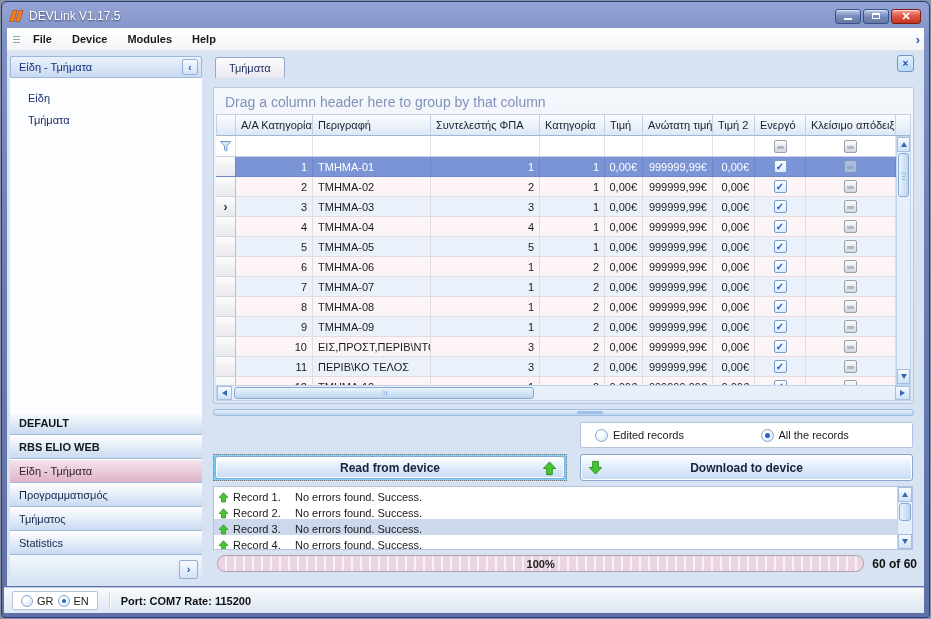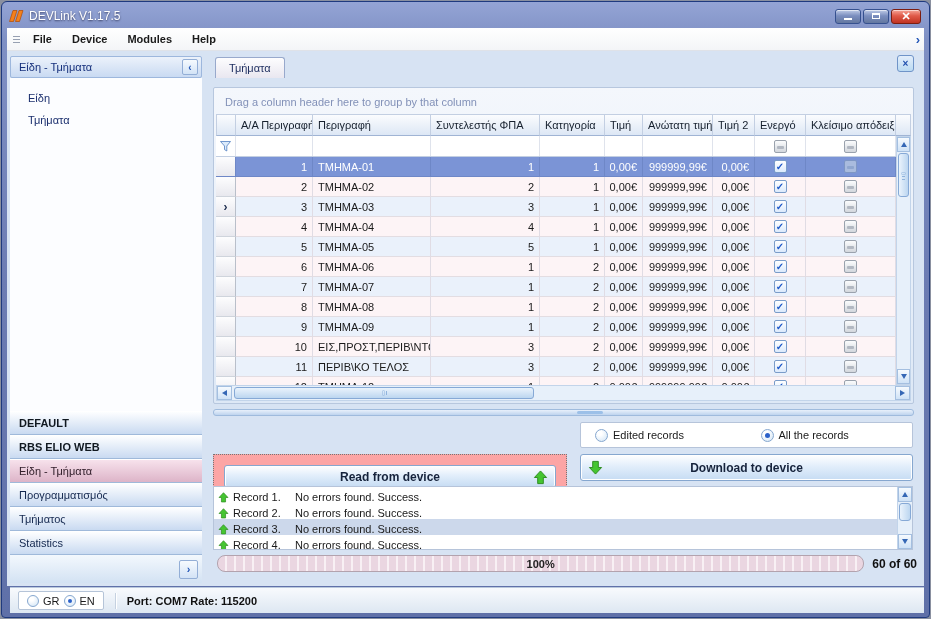--- a/index.html
+++ b/index.html
@@ -62,21 +62,21 @@
   .tab { height:21px; padding:0 13px; background:linear-gradient(#fdfdfe,#e9e7f0); border:1px solid #98a9cc;
     border-bottom:none; border-radius:3px 3px 0 0; color:#1d2d5e; display:flex; align-items:center;
     font-size:11px; margin-left:2px; cursor:pointer; }
   .tab-close { position:absolute; right:0; top:4px; width:17px; height:17px; border:1px solid #6f94c8;
     border-radius:3px; background:linear-gradient(#e3eefb,#badaf2); color:#1f4fae; font-size:10px;
     font-weight:bold; display:flex; align-items:center; justify-content:center; cursor:pointer; }
 
   
   .grid-panel { margin-top:9px; width:701px; border:1px solid #b7c7de; border-radius:2px;
     background:linear-gradient(#f4f7fc,#dde8f6); padding:2px; }
-  .group-band { height:24px; display:flex; align-items:center; padding-left:9px; color:#8291b8; font-size:11px; }
+  .group-band { height:24px; display:flex; align-items:center; padding-left:9px; color:#8291b8; font-size:14px; }
   .hrow { display:grid; grid-template-columns:20px 77px 118px 109px 65px 38px 70px 42px 51px 90px 15px; height:22px; }
   .hcell { background:linear-gradient(#fbfcfe,#dde7f5); border:1px solid #c3cfe2; border-left:none;
     border-bottom:1px solid #a0b4d4; font-size:11px; color:#16202e; display:flex; align-items:center;
     padding:0 5px; overflow:hidden; white-space:nowrap; cursor:pointer; }
   .hcell:first-child { border-left:1px solid #c3cfe2; }
   .grid-bodywrap { display:flex; }
   .grid-cols { width:680px; }
   .frow { display:grid; grid-template-columns:20px 77px 118px 109px 65px 38px 70px 42px 51px 90px; height:21px;
     background:#fff; border-bottom:1px solid #c3cfe2; }
   .fcell { border-right:1px solid #dfe3ec; display:flex; align-items:center; justify-content:center; }
@@ -132,21 +132,21 @@
     background:#9cc0e8; border-radius:2px; }
   .bottom-panel { position:relative; flex:1; }
   .radio-box { position:absolute; top:6px; left:367px; width:333px; height:26px; background:#fff;
     border:1px solid #b6c4da; border-radius:2px; display:flex; align-items:center; font-size:11px; color:#1a1a1a; }
   .radio-opt { display:flex; align-items:center; gap:5px; flex:1; padding-left:14px; cursor:pointer; }
   .radio { width:13px; height:13px; border-radius:50%; border:1px solid #86a7cf;
     background:radial-gradient(circle at 35% 30%, #ffffff 20%, #cfe3f5); position:relative; }
   .radio.on::after { content:""; position:absolute; left:3px; top:3px; width:5px; height:5px;
     border-radius:50%; background:#2b61c9; }
   .btn-row { position:absolute; top:38px; left:0px; width:700px; display:flex; }
-  .focus-wrap { border:1px dotted #767676; padding:10px; width:354px; background:#fca5a5; }
+  .focus-wrap { border:1px dotted #767676; padding:1px; width:354px; background:#7dd3fc; }
   .xfer-btn { height:23px; border:1px solid #86a7cf; border-radius:3px;
     background:linear-gradient(#ffffff,#e2eefb 45%,#c6dcf3); box-shadow:inset 0 0 0 1px #fff;
     display:flex; align-items:center; justify-content:center; position:relative; font-weight:bold;
     font-size:12px; color:#16233c; width:100%; cursor:pointer; }
   .xfer-btn.tall { height:27px; }
   .btn-gap { width:13px; }
   .dl-wrap { width:333px; }
   .arrow-right { position:absolute; right:7px; top:4px; }
   .arrow-left { position:absolute; left:7px; top:5px; }
 
@@ -162,21 +162,21 @@
     background:linear-gradient(90deg,#eaf3fc,#bcd6f0); }
 
   .progress-row { position:absolute; top:139px; left:4px; width:700px; display:flex; align-items:center; }
   .progress { position:relative; width:660px; height:17px; border:1px solid #b3a3ae; border-radius:8px;
     background:repeating-linear-gradient(90deg,#ead6e1 0 7px,#f8f0f4 7px 9px); overflow:hidden; }
   .progress .plabel { position:absolute; inset:0; display:flex; align-items:center; justify-content:center;
     font-size:11px; font-weight:bold; color:#222; }
   .pcount { margin-left:8px; font-size:12px; font-weight:bold; color:#111; white-space:nowrap; }
 
   
-  .statusbar { position:absolute; left:8px; right:5px; bottom:4px; height:26px;
+  .statusbar { position:absolute; left:2px; right:5px; bottom:4px; height:26px;
     background:linear-gradient(#f8fafd,#dde7f2); border-top:1px solid #bac9dd;
     display:flex; align-items:center; padding:0 8px; }
   .lang-box { display:flex; align-items:center; gap:4px; background:#fff; border:1px solid #b5c4d8;
     border-radius:2px; height:19px; padding:0 8px; font-size:11px; color:#1a1a1a; }
   .lang-box .radio { width:12px; height:12px; }
   .lang-box .radio.on::after { left:3px; top:3px; width:4px; height:4px; }
   .status-sep { width:1px; height:16px; background:#c5d1e0; box-shadow:1px 0 0 #fff; margin:0 11px; }
   .port-text { font-size:11px; font-weight:600; color:#111; }
 
   svg { display:block; }
@@ -245,21 +245,21 @@
     <div class="main">
       <div class="tabstrip">
         <div class="tab">Τμήματα</div>
         <div class="tab-close">×</div>
       </div>
 
       <div class="grid-panel">
         <div class="group-band">Drag a column header here to group by that column</div>
         <div class="hrow">
           <div class="hcell"></div>
-          <div class="hcell">Α/Α Περιγραφή</div>
+          <div class="hcell">Α/Α Κατηγορία</div>
           <div class="hcell">Περιγραφή</div>
           <div class="hcell">Συντελεστής ΦΠΑ</div>
           <div class="hcell">Κατηγορία</div>
           <div class="hcell">Τιμή</div>
           <div class="hcell">Ανώτατη τιμή</div>
           <div class="hcell">Τιμή 2</div>
           <div class="hcell">Ενεργό</div>
           <div class="hcell">Κλείσιμο απόδειξης</div>
           <div class="hcell"></div>
         </div>

